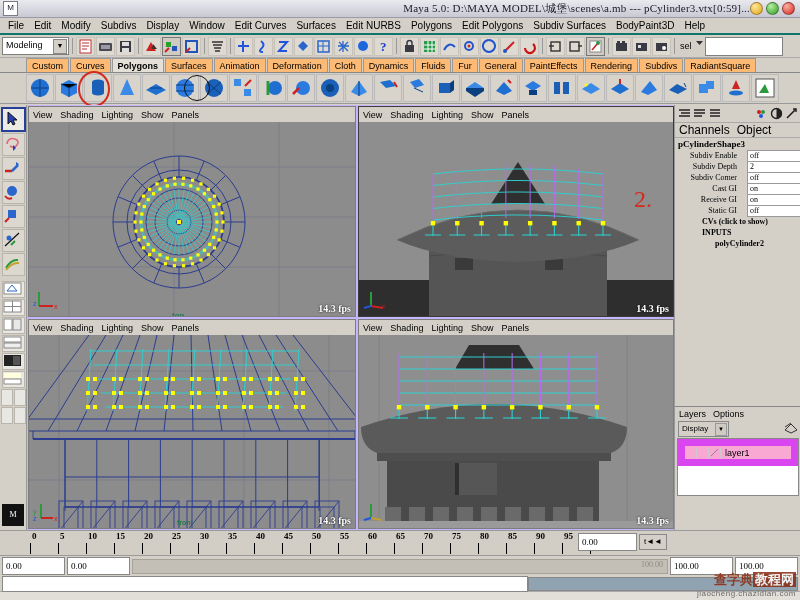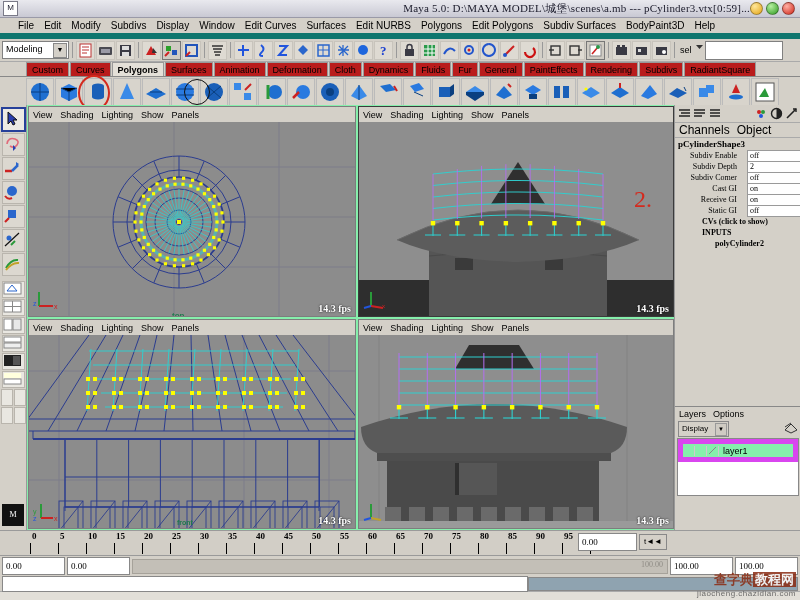--- a/index.html
+++ b/index.html
@@ -15,62 +15,62 @@
   .title-text{flex:1;text-align:right;font-size:11px;color:#1a1a2a;letter-spacing:.2px;
               font-family:"Liberation Serif",serif;}
   .wbtns{display:flex;gap:3px;margin-right:5px;}
   .wbtn{width:11px;height:11px;border-radius:50%;border:1px solid rgba(0,0,0,.35);}
   .wbtn.min{background:radial-gradient(circle at 35% 30%,#ffe79a,#e3a415);}
   .wbtn.max{background:radial-gradient(circle at 35% 30%,#b6f0a0,#2f9a22);}
   .wbtn.cls{background:radial-gradient(circle at 35% 30%,#ffb0a6,#cf2417);}
 
   
   .menubar{height:15px;background:#d4d0c8;display:flex;align-items:center;
-           border-bottom:6px solid #0f766e;padding-left:13px;}
+           border-bottom:2px solid #0f766e;padding-left:3px;}
   .menubar span{padding:0 5px;font-size:10px;line-height:15px;white-space:nowrap;}
 
   
   .statusline{height:22px;background:#d4d0c8;display:flex;align-items:center;
               border-bottom:1px solid #aaa;padding:0 2px;gap:1px;}
   .mode-sel{width:62px;height:16px;background:#fff;border:1px solid #808080;
             font-size:9px;line-height:15px;padding-left:3px;position:relative;}
   .mode-sel .arw{position:absolute;right:1px;top:1px;width:12px;height:13px;background:#d4d0c8;
                  border:1px solid #888;font-size:7px;text-align:center;line-height:12px;}
   .sep{width:1px;height:16px;background:#999;margin:0 2px;}
   .tb{width:17px;height:17px;border:1px solid #c8c4bc;background:#dedad2;position:relative;
       display:inline-block;overflow:hidden;}
   .tb.on{border:1px solid #777;background:#cfcbc3;}
   .sel-lbl{font-size:9px;padding:0 2px;}
   .sel-fld{width:72px;height:15px;background:#fff;border:1px solid #808080;}
 
   
   .shelftabs{height:14px;background:#d4d0c8;display:flex;align-items:flex-end;
              padding-left:26px;border-bottom:1px solid #888;}
   .shelftab{font-size:9px;padding:1px 5px 0 5px;border:1px solid #999;border-bottom:none;
-            background:#b91c1c;margin-right:1px;line-height:12px;}
+            background:#fdba74;margin-right:1px;line-height:12px;}
   .shelftab.act{background:#e4e0d8;font-weight:bold;}
   .shelfrow{height:30px;background:#d4d0c8;display:flex;align-items:center;
             padding-left:26px;border-bottom:1px solid #9a9a9a;position:relative;}
   .shelficon{width:26px;height:26px;border:1px solid #bbb;margin-right:1px;position:relative;
              background:#d8d4cc;overflow:hidden;}
 
   
   .main{position:absolute;left:0;top:105px;right:0;height:425px;display:flex;}
   .toolbox{width:26px;background:#d4d0c8;display:flex;flex-direction:column;
            align-items:center;padding-top:2px;border-right:1px solid #999;}
   .tool{width:21px;height:21px;border:1px solid #b9b5ad;background:#dcd8d0;margin-bottom:1px;
         position:relative;overflow:hidden;}
   .tool.sel{border:2px solid #26409a;background:#eceae4;}
   .lay{width:21px;height:15px;border:1px solid #b9b5ad;background:#e9e7e1;margin-bottom:1px;
        position:relative;overflow:hidden;}
   .mayalogo{width:22px;height:22px;background:#111;color:#fff;font-size:8px;text-align:center;
             line-height:22px;font-family:"Liberation Serif",serif;margin-top:auto;margin-bottom:4px;}
 
   .viewgrid{width:648px;display:grid;grid-template-columns:330px 318px;
-            grid-template-rows:213px 212px;gap:0;background:#86efac;}
+            grid-template-rows:213px 212px;gap:0;background:#c4b5fd;}
   .vp{position:relative;border:1px solid #7d7d7d;margin:1px;background:#8c8c8c;overflow:hidden;}
   .vp.active{border:1px solid #3b3b3b;}
   .vpmenu{height:15px;background:#d4d0c8;border-bottom:1px solid #999;display:flex;
           align-items:center;padding-left:4px;gap:8px;}
   .vpmenu span{font-size:9px;}
   .vpbody{position:absolute;left:0;right:0;top:15px;bottom:0;overflow:hidden;}
   .fps{position:absolute;right:4px;bottom:2px;color:#fff;font-size:10px;font-weight:bold;
        font-family:"Liberation Serif",serif;text-shadow:0 0 2px #000;}
   .axis{position:absolute;left:4px;bottom:6px;width:26px;height:24px;}
 
@@ -93,22 +93,22 @@
   .cbsub{font-weight:bold;font-size:8px;padding:1px 3px;font-family:"Liberation Serif",serif;margin-left:24px;}
   .layhdr{height:13px;background:#d4d0c8;border-top:1px solid #888;display:flex;gap:7px;
           padding-left:4px;align-items:center;}
   .layhdr span{font-size:9px;}
   .layctl{height:16px;display:flex;align-items:center;padding:1px 3px;gap:3px;}
   .laydd{width:46px;height:14px;background:#d4d0c8;border:1px solid #888;font-size:8px;
          line-height:13px;padding-left:3px;position:relative;}
   .laydd .arw{position:absolute;right:1px;top:1px;width:10px;height:11px;background:#cfcbc3;
               border:1px solid #999;font-size:6px;text-align:center;line-height:10px;}
   .laylist{height:56px;background:#fff;border:1px solid #888;margin:0 2px;overflow:hidden;}
-  .layrow{height:13px;display:flex;align-items:center;background:#86efac;
-          border:5px solid #d946ef;font-size:9px;text-align:right;}
+  .layrow{height:13px;display:flex;align-items:center;background:#f9a8d4;
+          border:7px solid #d946ef;font-size:9px;text-align:right;}
   .laycell{width:11px;height:10px;border-right:1px solid #ccc;}
   .layname{padding-left:4px;font-size:9px;}
 
   
   .timeline{position:absolute;left:0;top:530px;width:800px;height:70px;background:#d4d0c8;}
   .ticks{position:relative;height:24px;background:#d2cec6;border-bottom:1px solid #9a9a9a;
          border-top:1px solid #9a9a9a;overflow:hidden;}
   .tick{position:absolute;top:0;height:24px;}
   .tick i{position:absolute;left:0;top:12px;width:1px;height:11px;background:#000;}
   .tick b{position:absolute;left:2px;top:0;font-size:9px;font-weight:bold;

